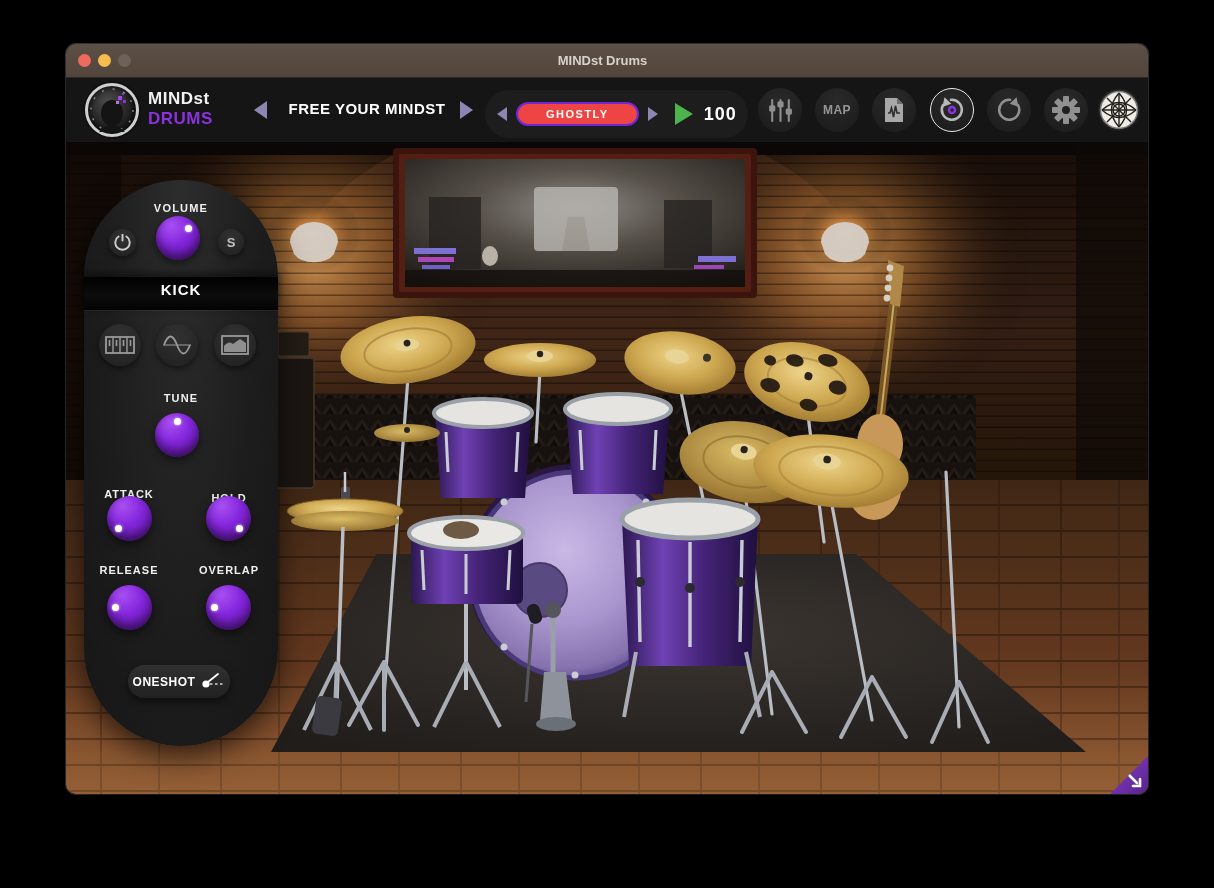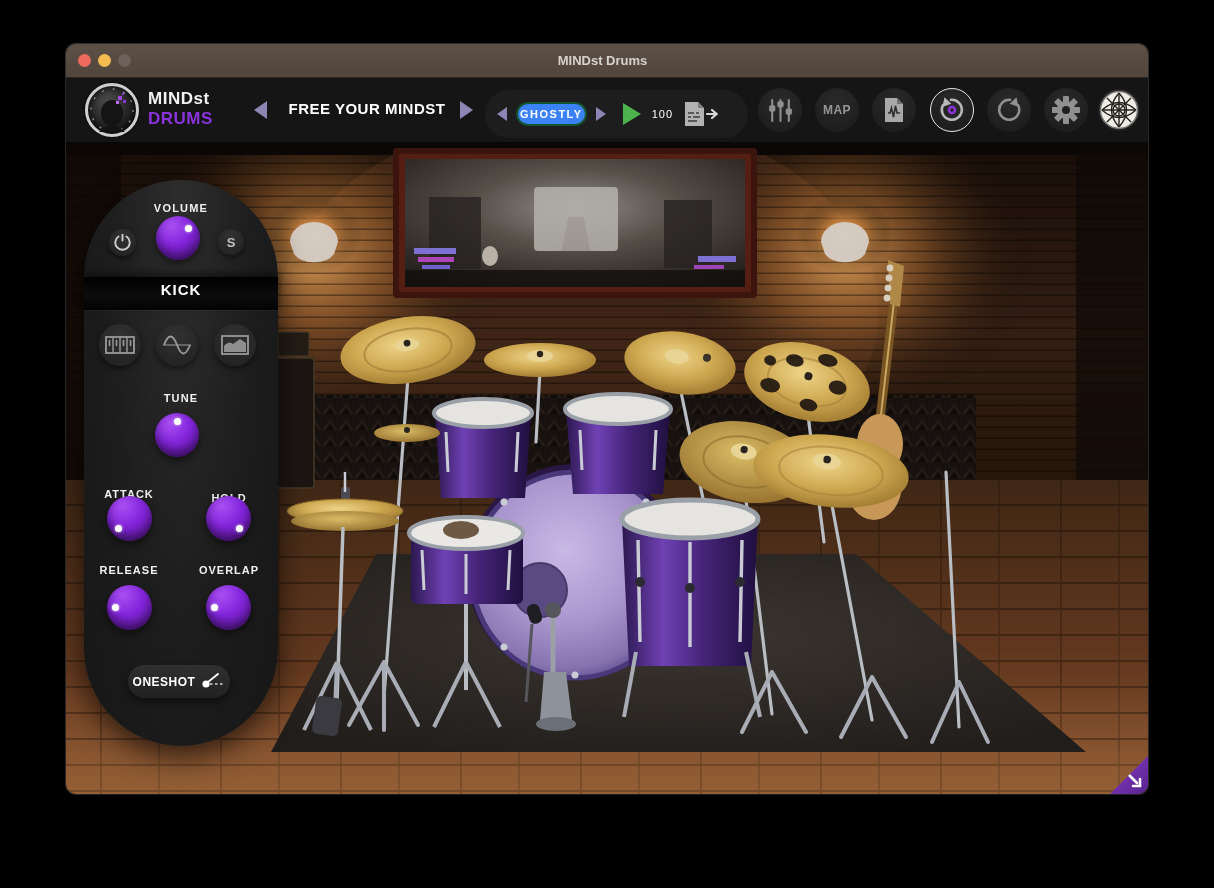--- a/index.html
+++ b/index.html
@@ -34,25 +34,25 @@
   .preset-arrow-l { position:absolute; left:188px; top:23px; }
   .preset-arrow-r { position:absolute; left:394px; top:23px; }
   .preset-name { position:absolute; left:212px; top:22px; width:178px; text-align:center;
                  color:#fff; font-size:15px; font-weight:800; letter-spacing:.5px; }
   .transport { position:absolute; left:419px; top:12px; width:263px; height:48px;
                background:#1d1d1d; border-radius:24px; display:flex; align-items:center;
                padding:0 12px; gap:9px; }
   .mini-arrow { width:0; height:0; border-top:7px solid transparent; border-bottom:7px solid transparent; }
   .mini-arrow.left  { border-right:10px solid #8d85b3; }
   .mini-arrow.right { border-left:10px solid #8d85b3; }
-  .kit-pill { border:2px solid #14532d; border-radius:15px; padding:4px 2px; color:#fff;
-              font-size:11px; font-weight:800; letter-spacing:1.5px; background:#3b82f6; }
+  .kit-pill { border:2px solid #6d28d9; border-radius:15px; padding:4px 28px; color:#fff;
+              font-size:11px; font-weight:800; letter-spacing:1.5px; background:#ef4444; }
   .play-btn { width:0; height:0; border-top:11px solid transparent; border-bottom:11px solid transparent;
               border-left:18px solid #4db34d; margin-left:8px; }
-  .bpm { color:#fff; font-size:11px; letter-spacing:1px; margin-left:2px; }
+  .bpm { color:#fff; font-size:18px; letter-spacing:1px; margin-left:2px;font-weight:bold; }
   .icon-btn { position:absolute; top:10px; width:44px; height:44px; border-radius:50%;
               background:radial-gradient(circle at 50% 30%, #2a2a2a, #1e1e1e 75%);
               display:flex; align-items:center; justify-content:center; }
   .icon-btn.ringed { border:1.5px solid #e8e8e8; }
   .map-text { color:#969696; font-size:12px; font-weight:800; letter-spacing:.5px; }
 
   
   .scene { position:relative; height:652px; background:#1a100a; }
   .scene svg.room { position:absolute; left:0; top:0; }
 

